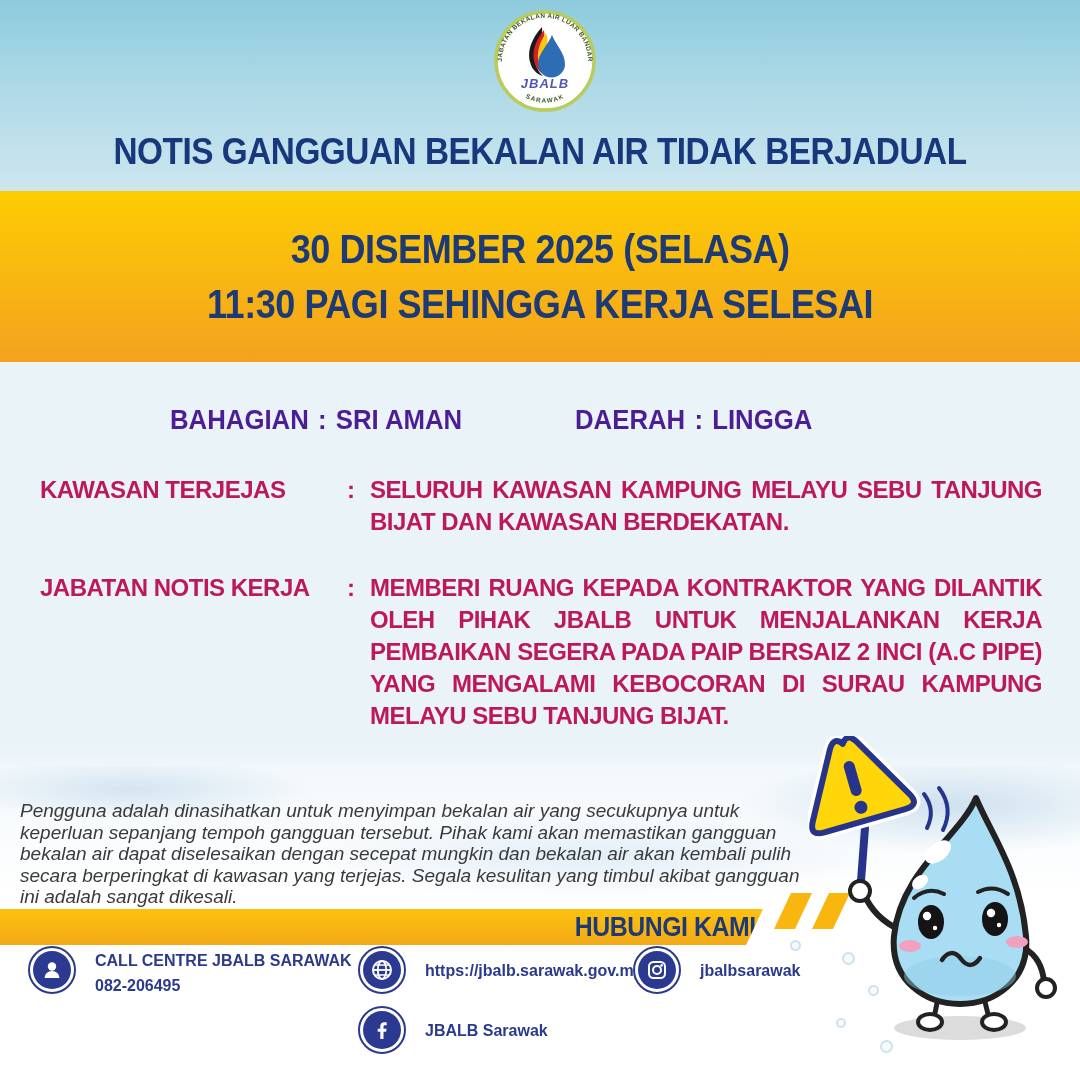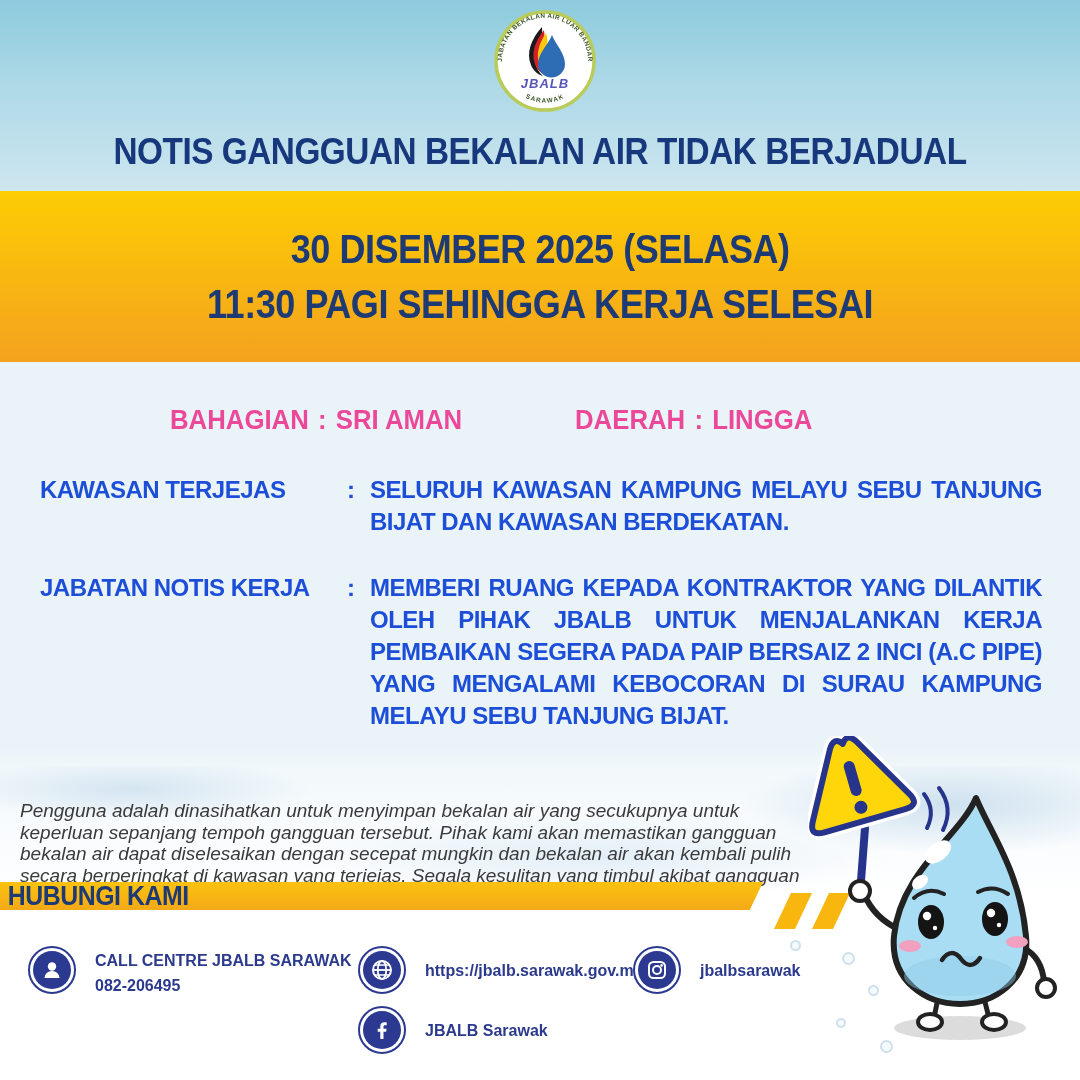--- a/index.html
+++ b/index.html
@@ -19,48 +19,48 @@
   
   .schedule{position:absolute;top:191px;left:0;width:1080px;height:171px;
     background:linear-gradient(180deg,#fdcd03 0%,#f8b512 55%,#f4a21e 100%);
     display:flex;flex-direction:column;justify-content:center;align-items:center;gap:10px;}
   .schedule .line{font-size:40px;font-weight:bold;color:#1d3a74;letter-spacing:-0.5px;
     transform:scaleX(0.90);transform-origin:center;white-space:nowrap;}
   
   .content-bg{position:absolute;top:362px;left:0;width:1080px;height:418px;
     background:linear-gradient(180deg,#e9f3f8 0%,#e9f3f8 92%,#f6fafc 100%);}
   .location-row{position:absolute;top:404px;left:0;width:964px;height:40px;
-    font-size:28px;font-weight:bold;color:#ec4899;}
+    font-size:28px;font-weight:bold;color:#4c1d95;}
   .location-item{position:absolute;white-space:nowrap;transform:scaleX(0.92);transform-origin:left;}
   .loc-bahagian{left:170px;}
   .loc-daerah{left:575px;}
   .location-item .sep{margin:0 10px;}
   .detail-row{position:absolute;left:40px;width:1002px;display:grid;
-    grid-template-columns:292px 38px 1fr;color:#1d4ed8;font-weight:bold;}
+    grid-template-columns:292px 38px 1fr;color:#be185d;font-weight:bold;}
   .detail-kawasan{top:474px;}
   .detail-huraian{top:572px;}
   .detail-label{font-size:24px;letter-spacing:-0.5px;line-height:32px;white-space:nowrap;}
   .detail-colon{font-size:24px;line-height:32px;text-align:center;}
   .detail-value{font-size:24px;letter-spacing:-0.5px;line-height:32px;
     text-align:justify;text-align-last:left;}
   
   .watery{position:absolute;top:766px;left:0;width:1080px;height:130px;
     background:
       radial-gradient(ellipse 260px 45px at 12% 18%, rgba(186,212,232,.55), transparent 70%),
       radial-gradient(ellipse 420px 60px at 55% 70%, rgba(196,220,238,.45), transparent 70%),
       radial-gradient(ellipse 300px 70px at 88% 30%, rgba(180,208,230,.6), transparent 70%),
       linear-gradient(180deg,#f2f8fb 0%,#ffffff 100%);}
   .advisory{position:absolute;top:800px;left:20px;width:780px;
     font-style:italic;font-size:19px;line-height:21.5px;color:#3a3a3a;}
   
-  .hubungi{position:absolute;top:882px;left:0;width:763px;height:28px;
+  .hubungi{position:absolute;top:909px;left:0;width:763px;height:36px;
     background:linear-gradient(180deg,#fcc20f,#f3a918);
     -webkit-clip-path:polygon(0 0,763px 0,746px 36px,0 36px);
     clip-path:polygon(0 0,763px 0,746px 36px,0 36px);
-    display:flex;align-items:center;justify-content:flex-start;}
+    display:flex;align-items:center;justify-content:flex-end;}
   .hubungi .txt{font-size:27px;font-weight:bold;color:#1d3a74;letter-spacing:-0.5px;
     transform:scaleX(0.92);}
   .stripe{position:absolute;top:893px;width:38px;height:36px;background:#f8b60f;
     -webkit-clip-path:polygon(17px 0,38px 0,21px 36px,0 36px);
     clip-path:polygon(17px 0,38px 0,21px 36px,0 36px);}
   .stripe-1{left:774px;}
   .stripe-2{left:812px;}
   
   .contact-item{position:absolute;}
   .icon-circle{width:48px;height:48px;border:2px solid #2b3990;border-radius:50%;

